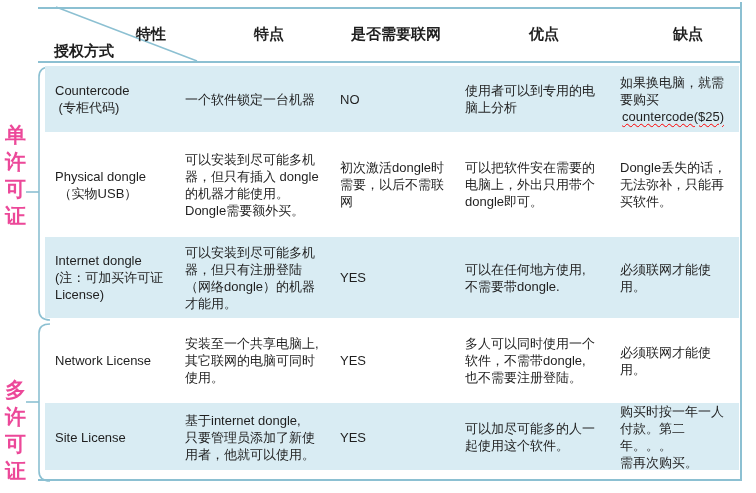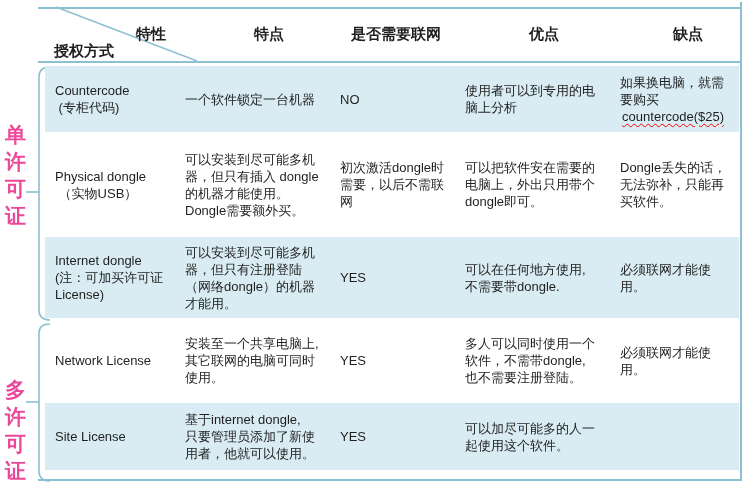--- a/index.html
+++ b/index.html
@@ -184,15 +184,20 @@
 只要管理员添加了新使
 用者，他就可以使用。</div>
       </div>
     <div class="cell">
         <div class="cell-text">YES</div>
       </div>
     <div class="cell">
         <div class="cell-text">可以加尽可能多的人一
 起使用这个软件。</div>
       </div>
+    <div class="cell">
+        <div class="cell-text">购买时按一年一人
+付款。第二年。。。
+需再次购买。</div>
+      </div>
   </div>
 
 </div>
 
 </body></html>

